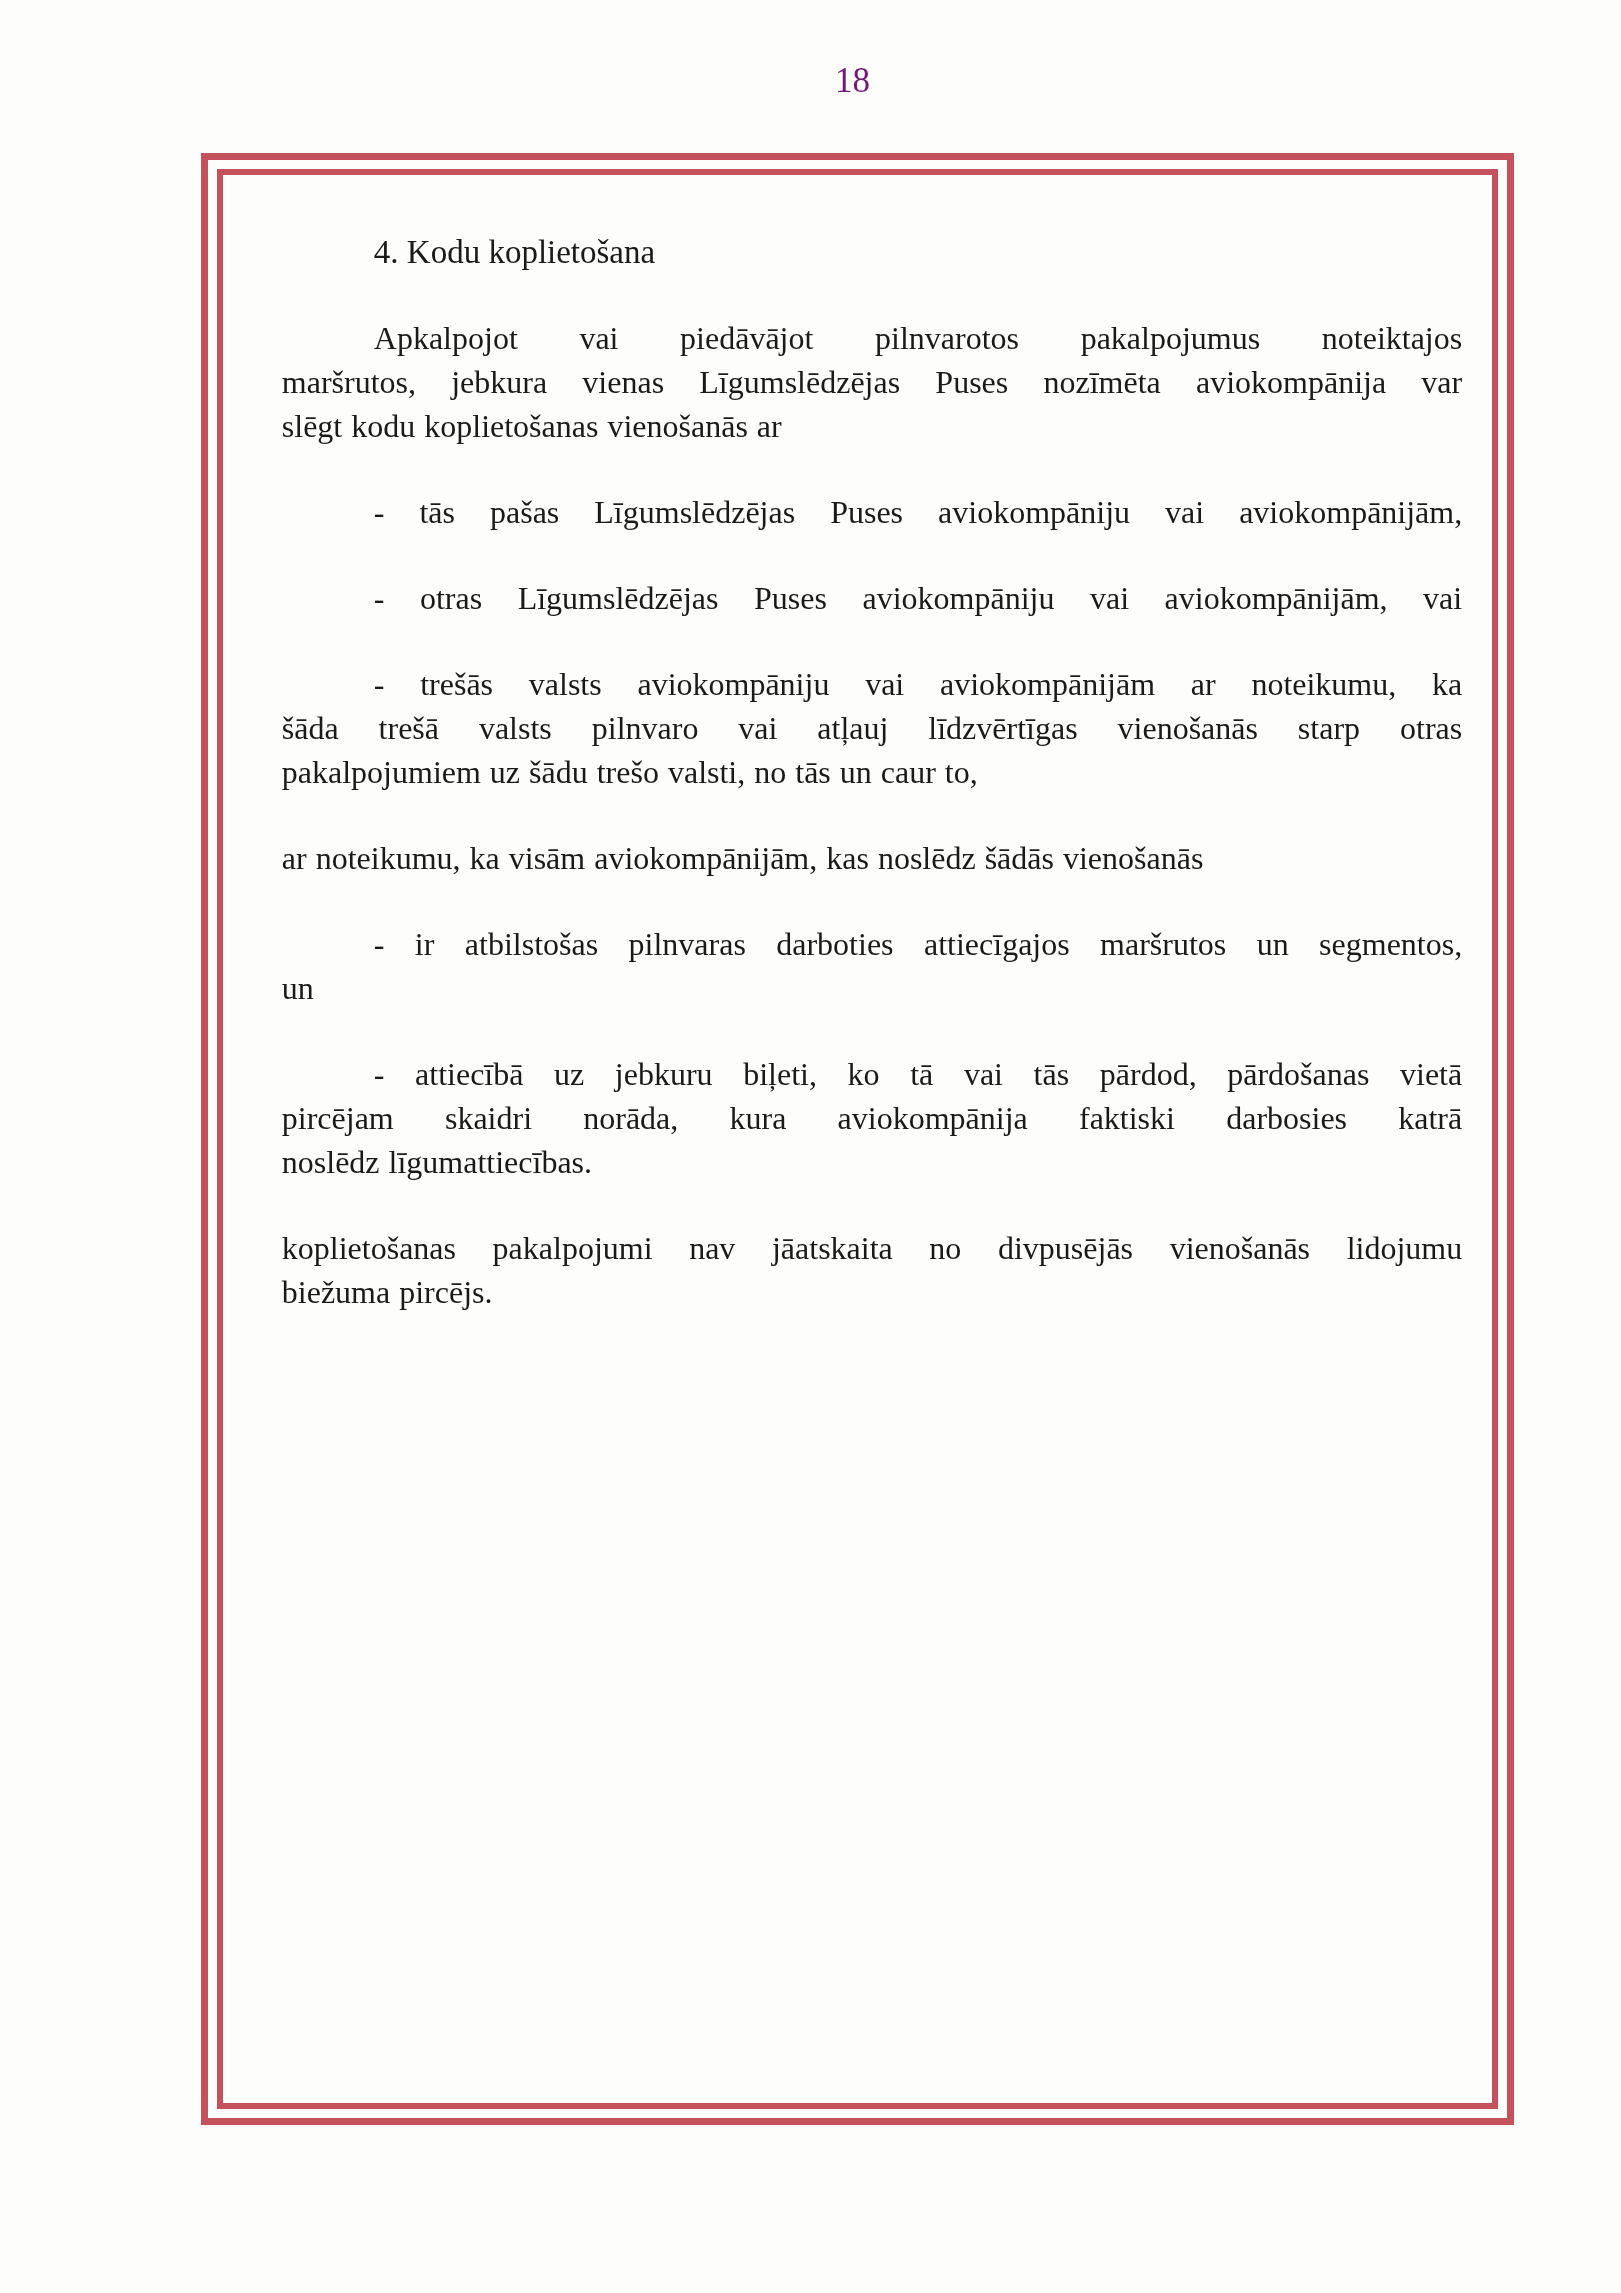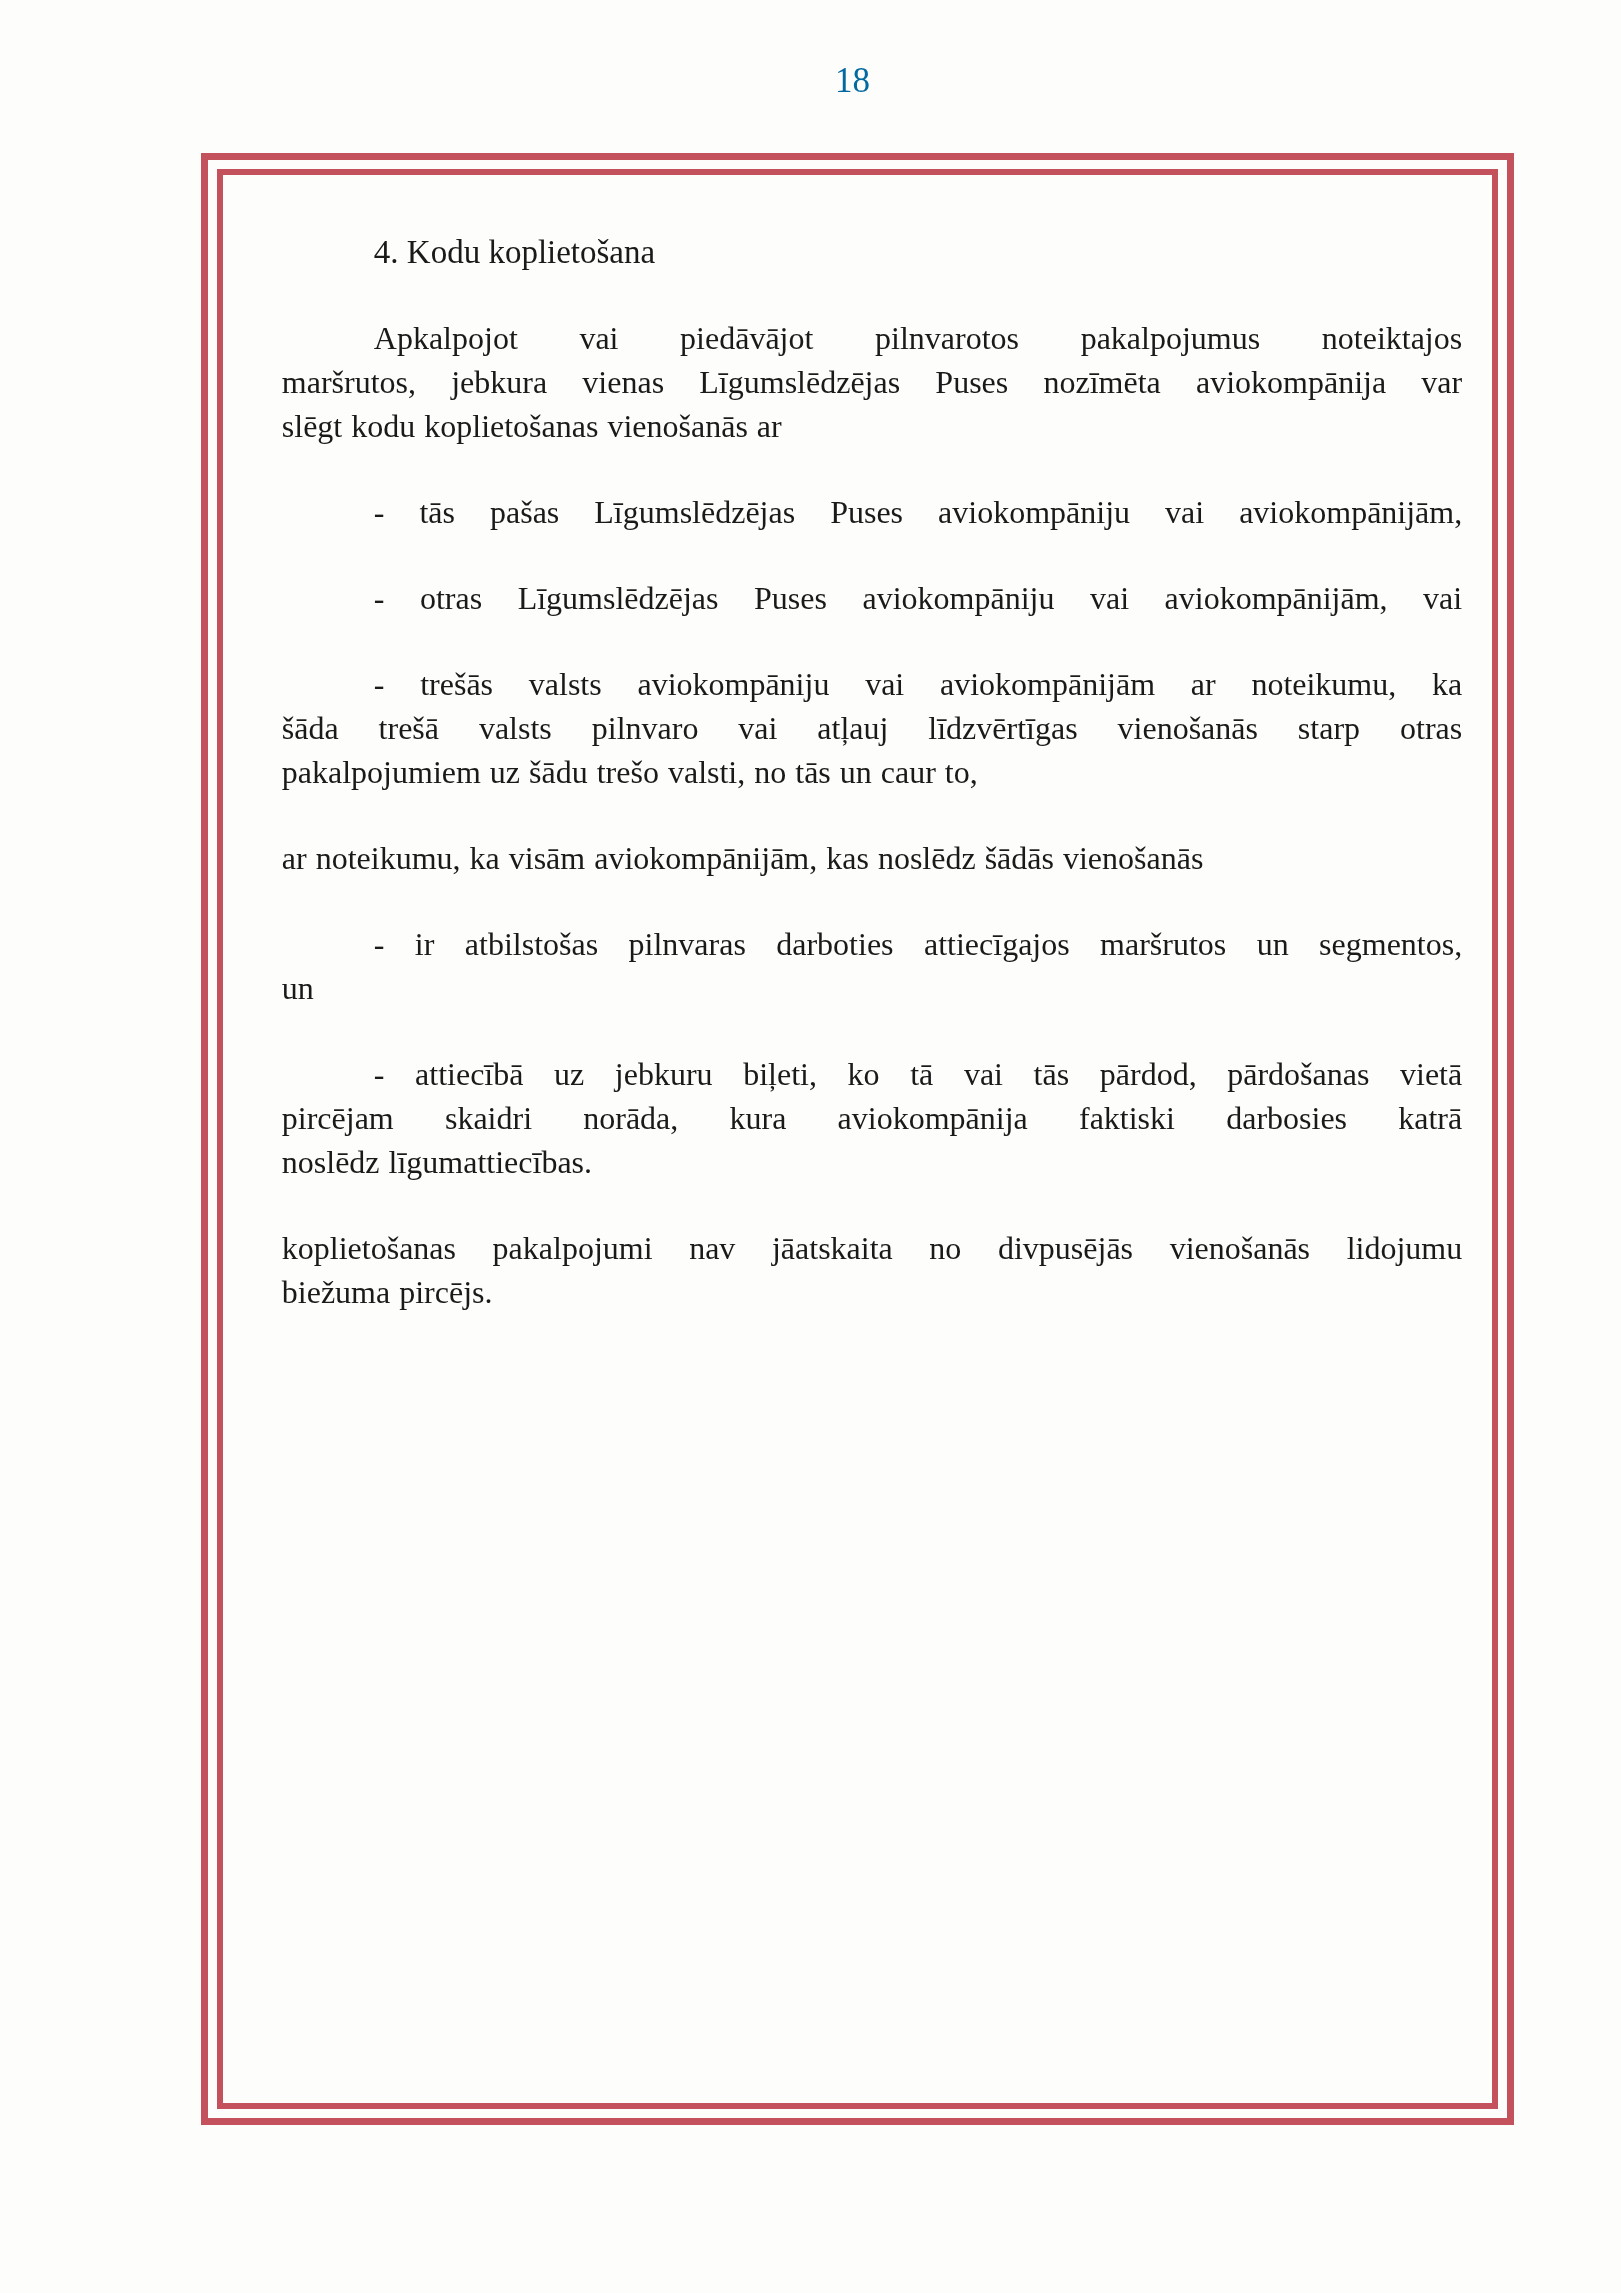--- a/index.html
+++ b/index.html
@@ -14,21 +14,21 @@
     font-family: "Liberation Serif", "DejaVu Serif", serif;
     color: #1a1a1a;
     overflow: hidden;
   }
   .page-number {
     position: absolute;
     top: 61px;
     left: 835px;
     font-size: 35px;
     line-height: 39px;
-    color: #0369a1;
+    color: #701a75;
   }
   .frame-outer {
     position: absolute;
     left: 201px;
     top: 153px;
     width: 1313px;
     height: 1972px;
     box-sizing: border-box;
     border: 7.8px solid var(--border-red, #c4525d);
   }

